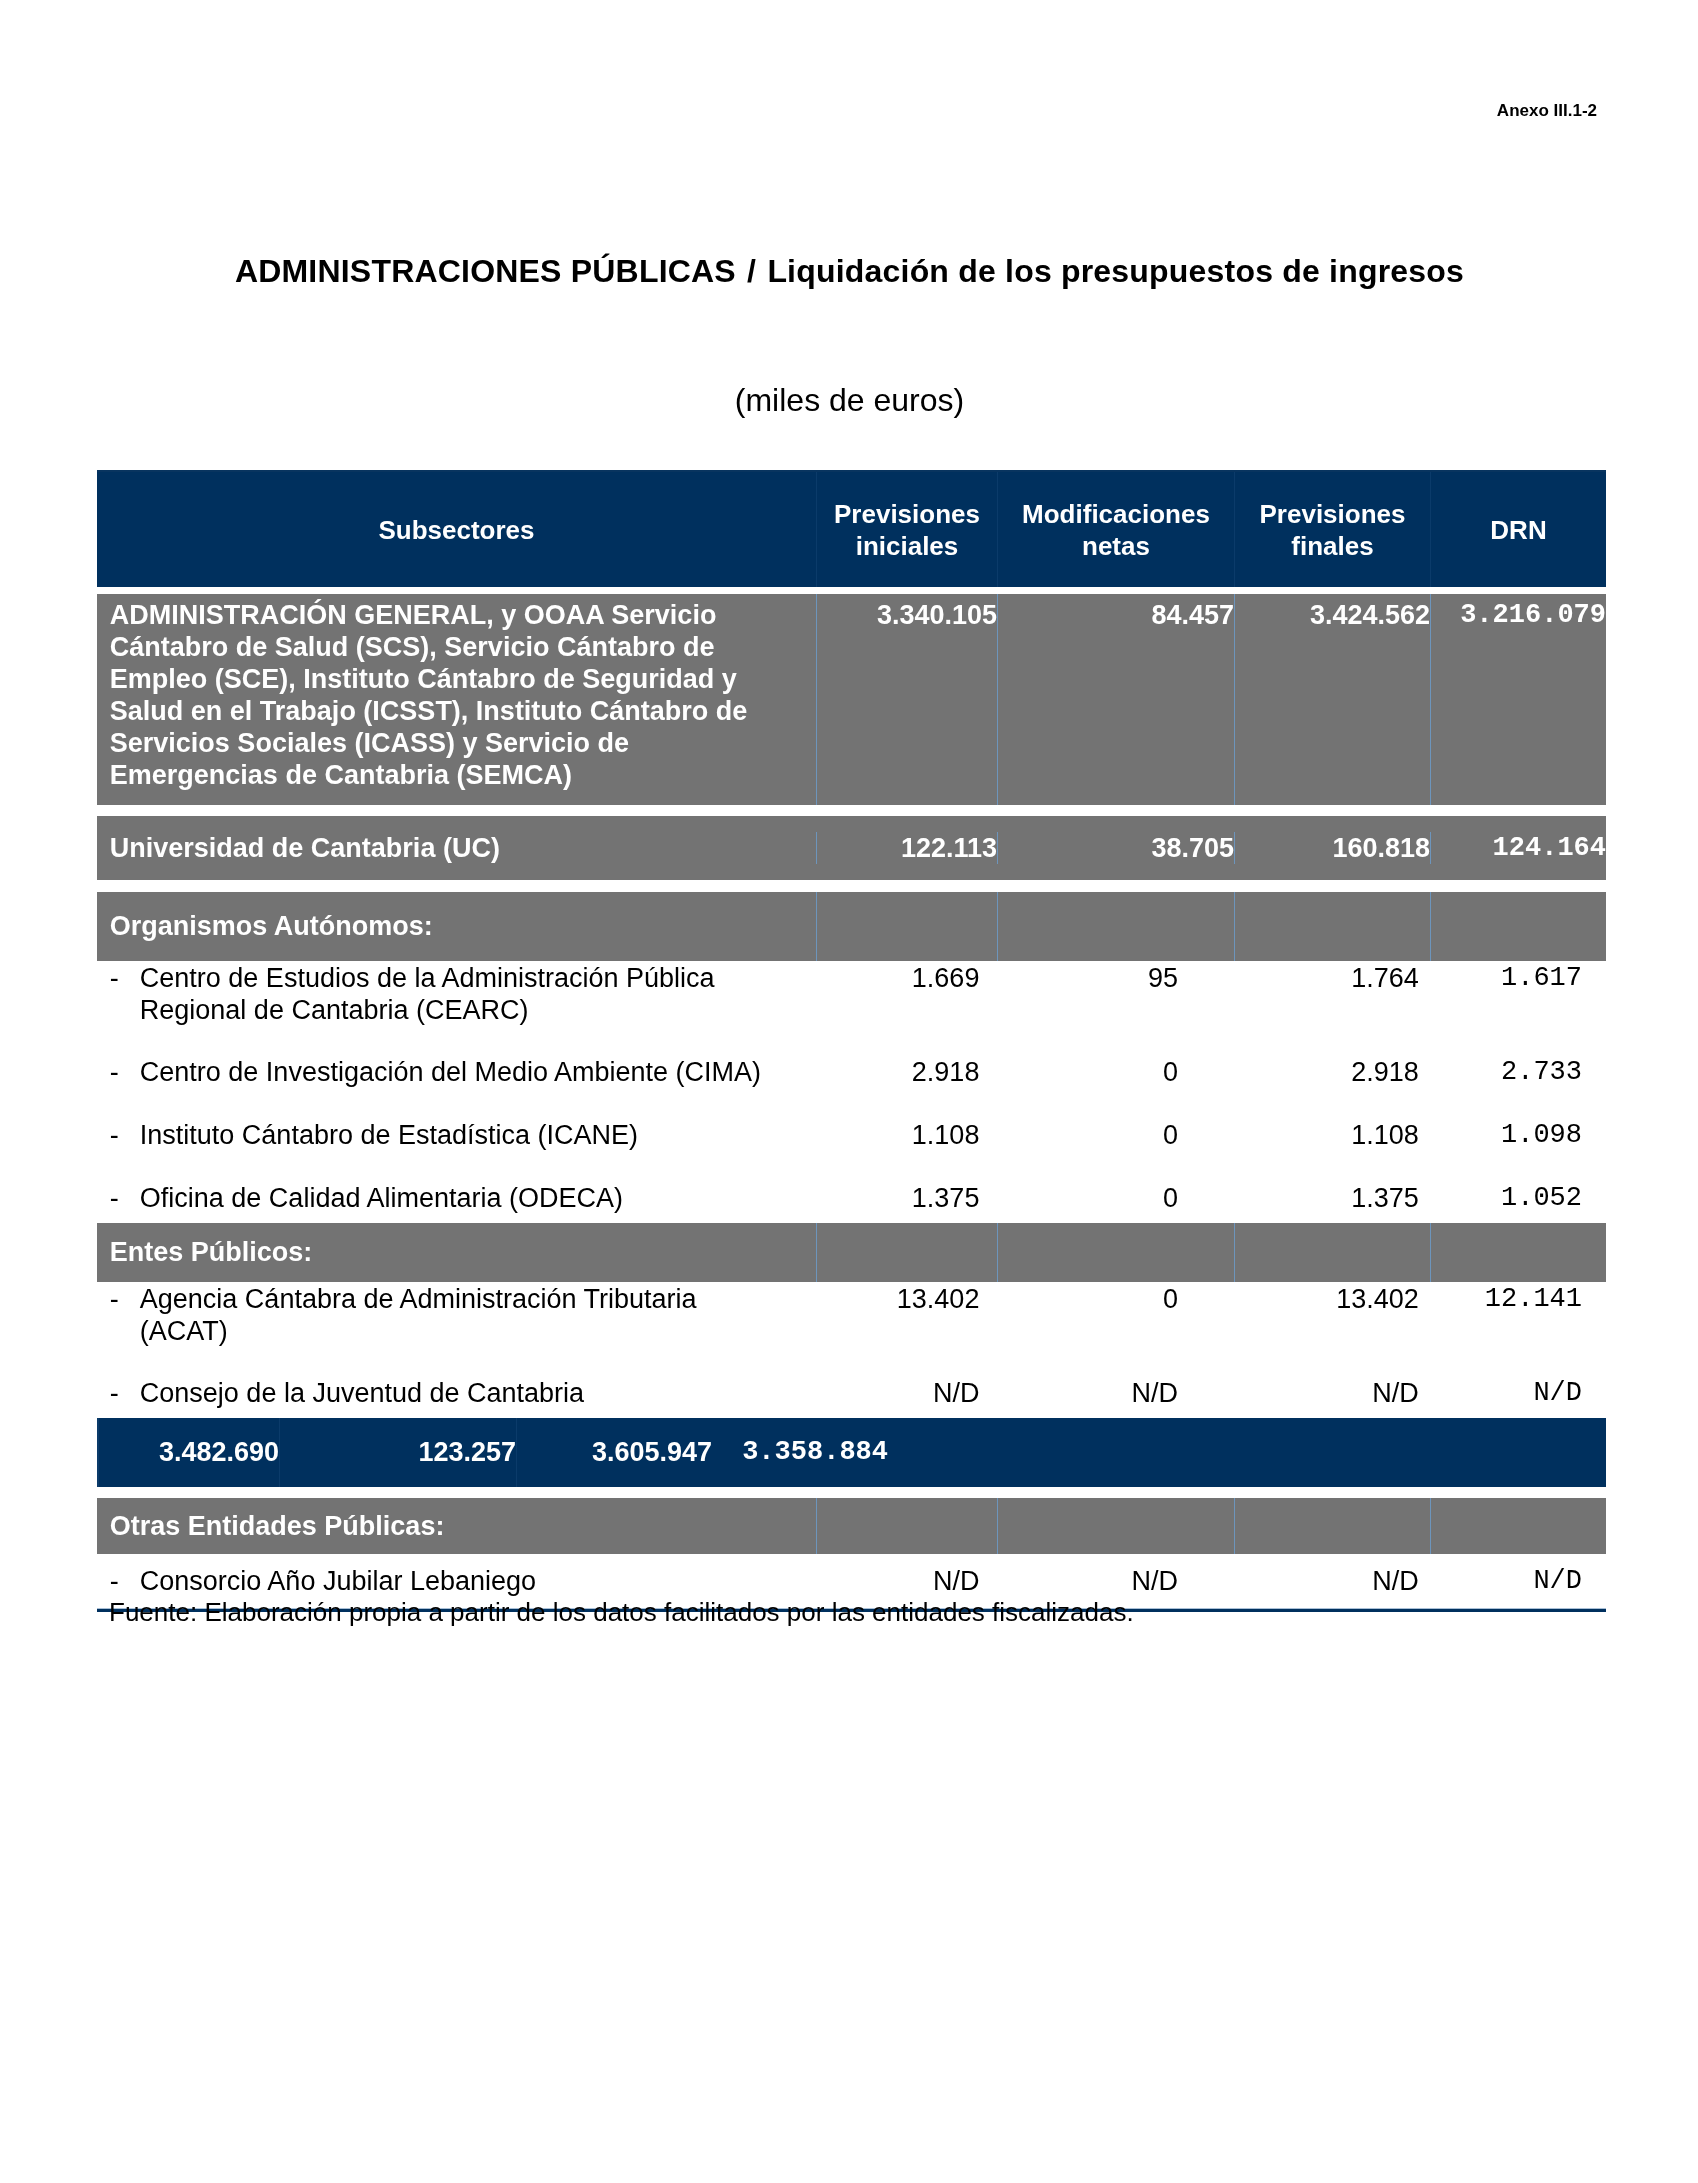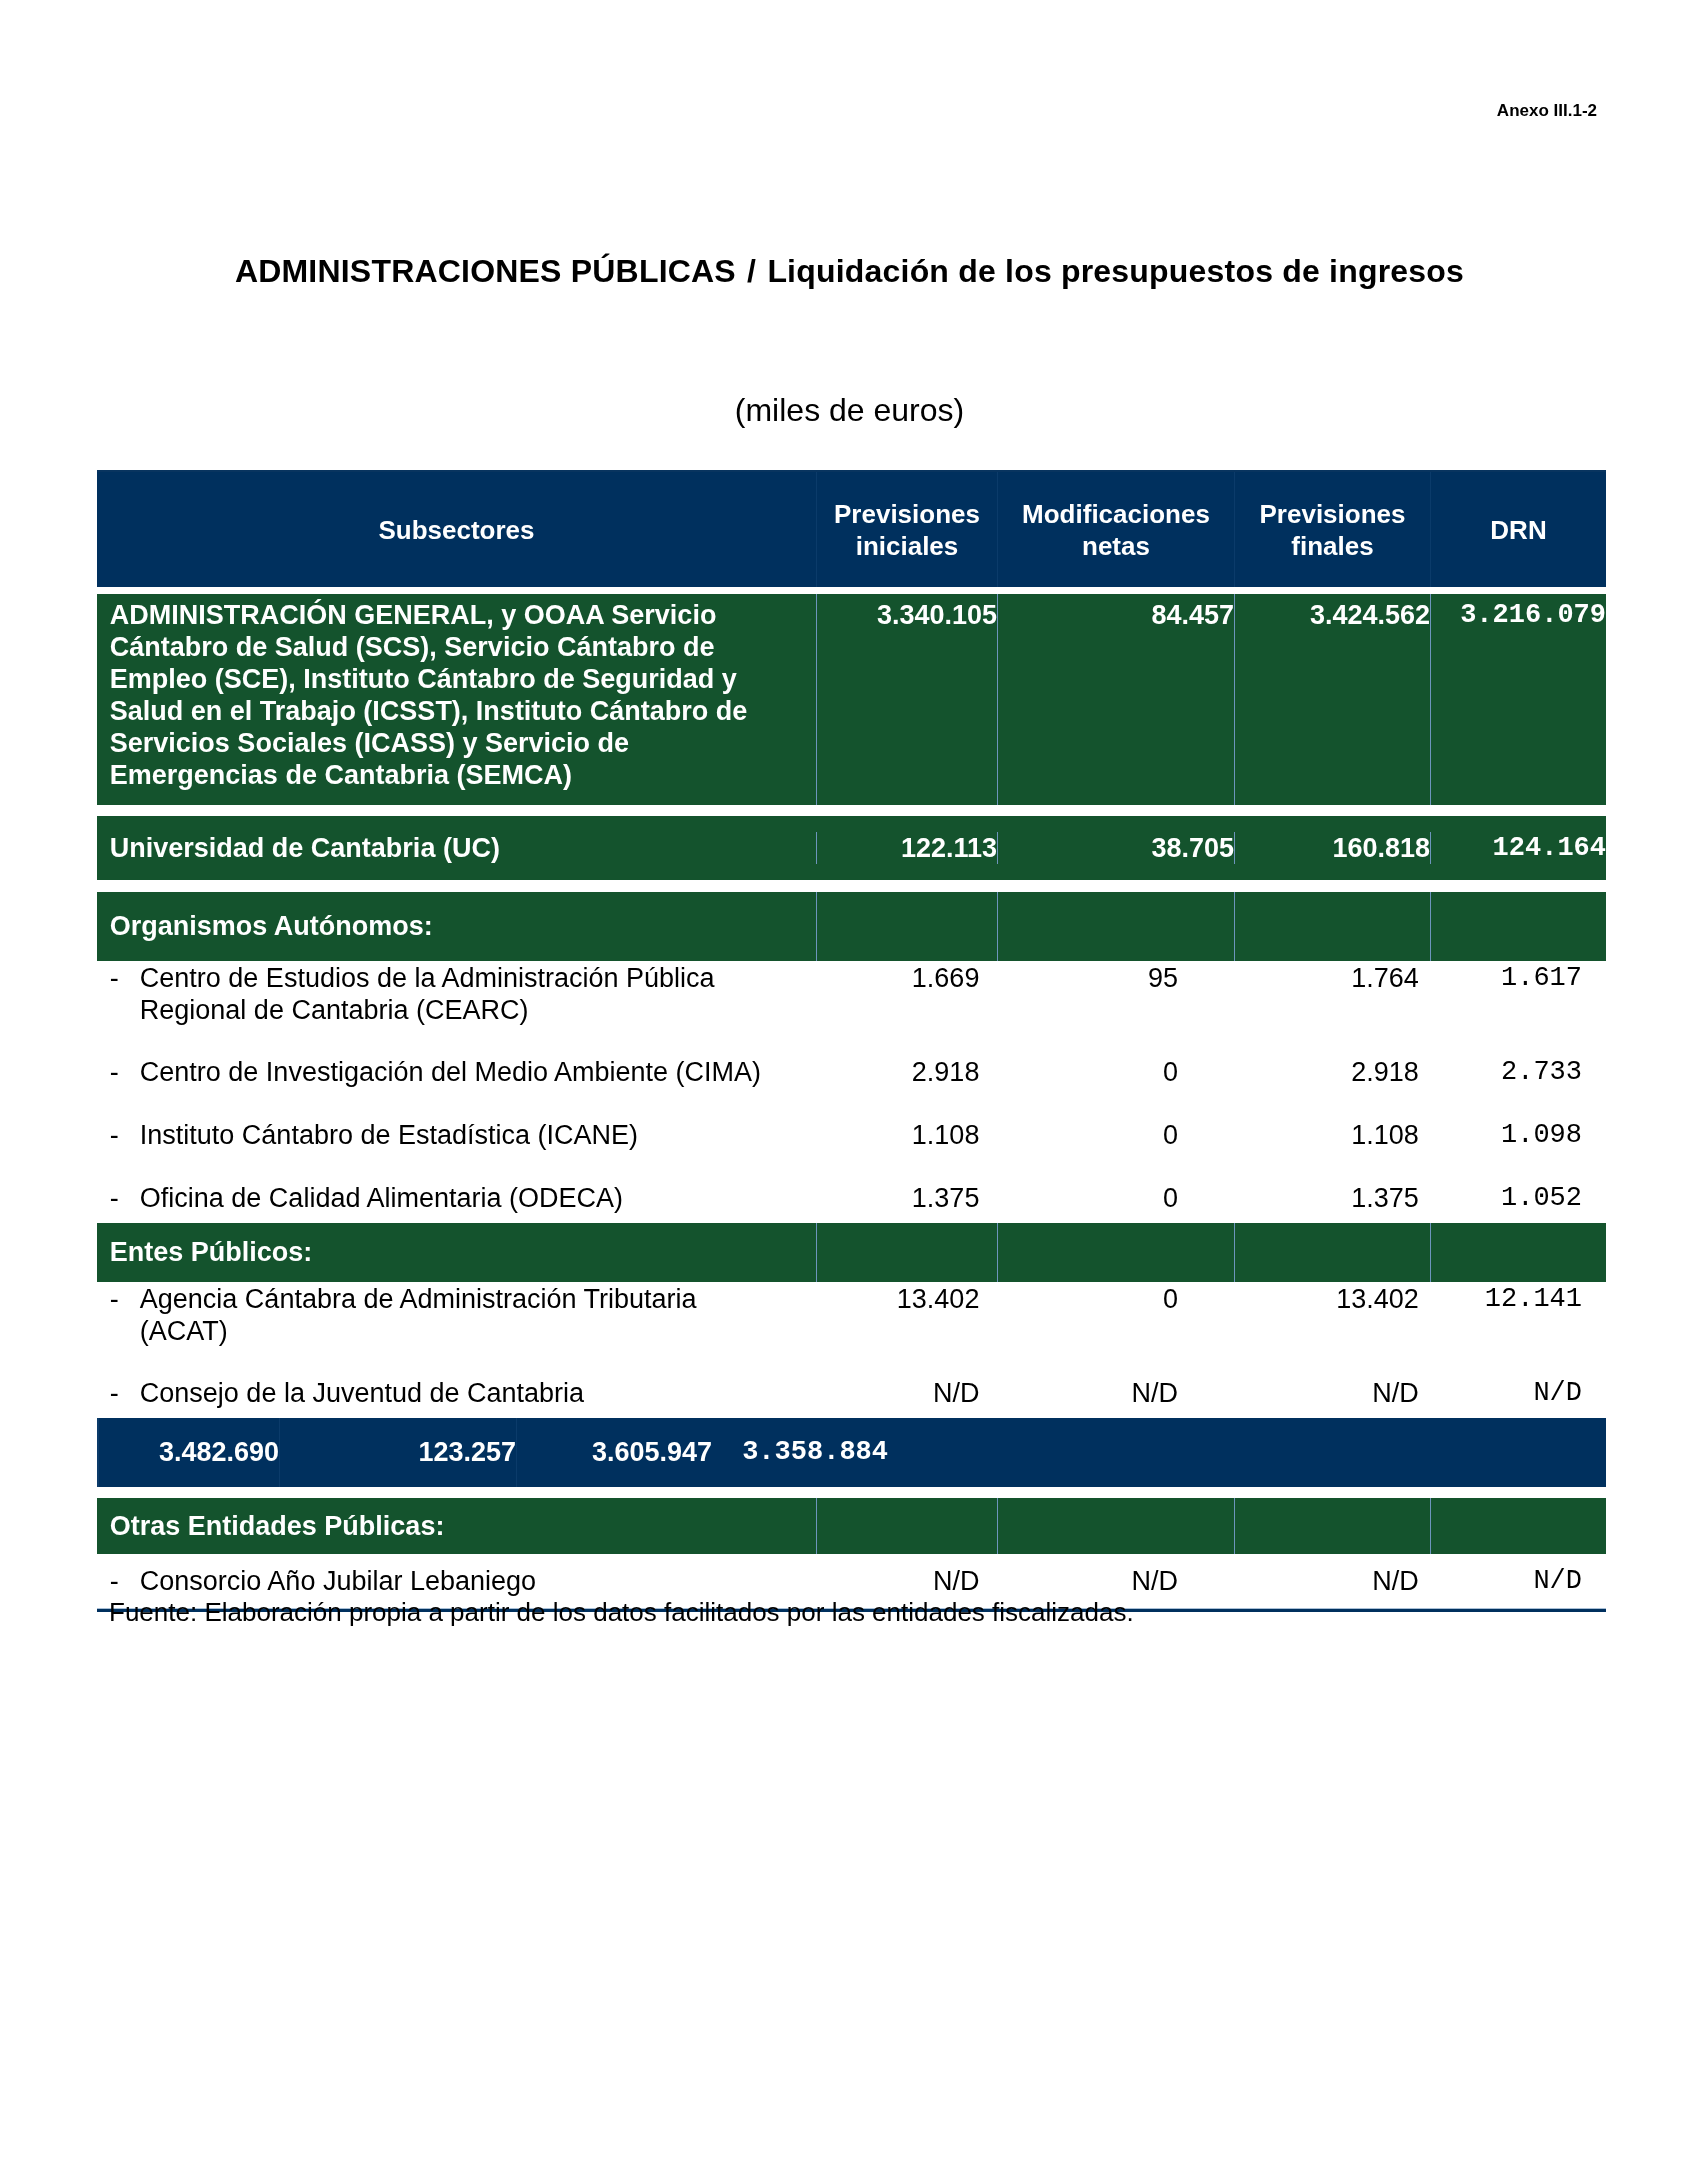--- a/index.html
+++ b/index.html
@@ -10,36 +10,36 @@
   .annex {
     position: absolute; right: 102px; top: 101px;
     font-size: 17px; font-weight: bold;
   }
   .title {
     position: absolute; left: 0; right: 0; top: 253px; text-align: center;
     font-size: 32px; font-weight: bold; letter-spacing: 0.2px;
   }
   .title .sep { margin: 0 11.2px; }
   .units {
-    position: absolute; left: 0; right: 0; top: 392px; text-align: center;
+    position: absolute; left: 0; right: 0; top: 382px; text-align: center;
     font-size: 32px;
   }
   .tbl {
     position: absolute; left: 97px; top: 470px; width: 1509px;
   }
   .row { display: flex; width: 100%; box-sizing: border-box; }
   .c0 { width: 719px; }
   .c1 { width: 181px; }
   .c2 { width: 237px; }
   .c3 { width: 196px; }
   .c4 { width: 176px; }
   .cell { box-sizing: border-box; }
   .num { text-align: right; }
   .dark { background: #00305e; color: #fff; }
-  .mid  { background: #14532d; color: #fff; }
+  .mid  { background: #737373; color: #fff; }
   .hdr { height: 117px; align-items: flex-start; border-top: 2.4px solid #08345f; }
   .hdr .cell {
     height: 100%; display: flex; align-items: center; justify-content: center;
     text-align: center; font-weight: bold; font-size: 26px; line-height: 32px;
     border-left: 0.8px solid #0b3b6a;
   }
   .hdr .cell:first-child { border-left: none; }
   .gap-thin { height: 7.2px; }
   .gap { height: 11.2px; }
   .band .cell { border-left: 0.8px solid #6d95bc; }

